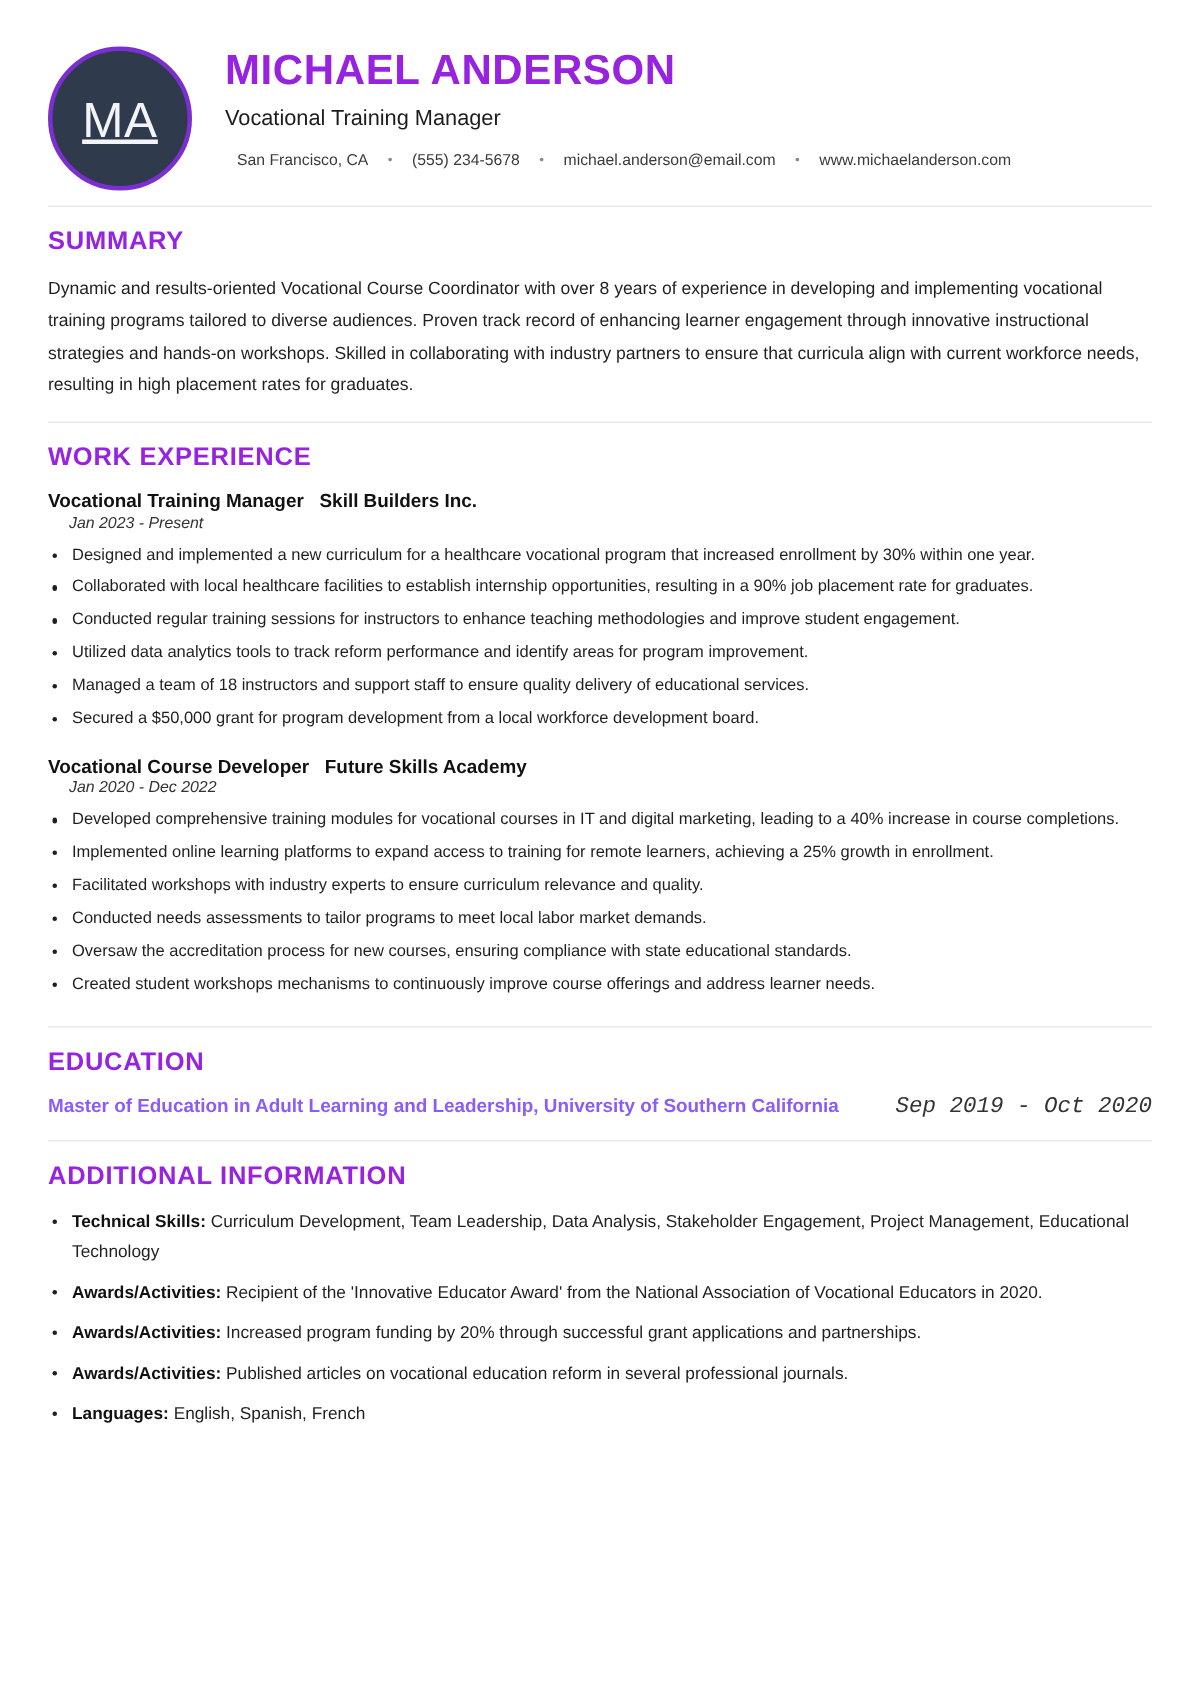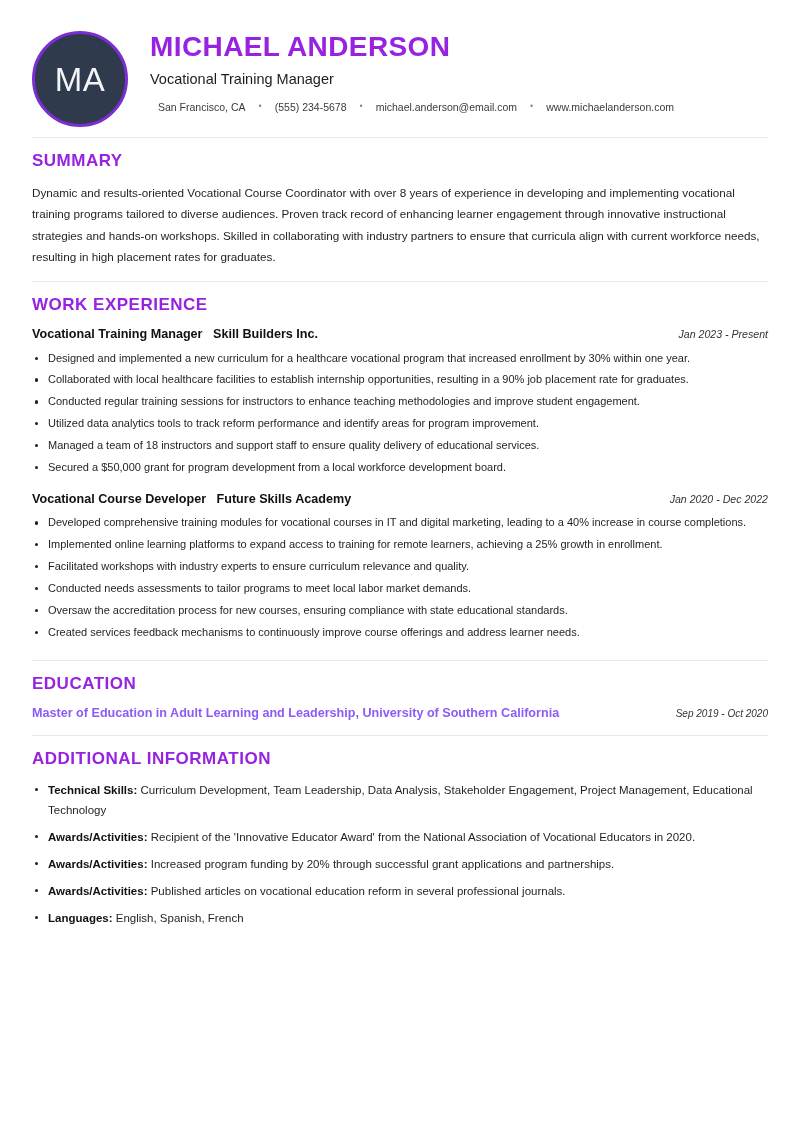--- a/index.html
+++ b/index.html
@@ -32,20 +32,21 @@
     align-items: center;
     justify-content: center;
     margin-top: 5px;
   }
   .avatar-initials {
     color: #f2f4f7;
     font-size: 33px;
     font-weight: 400;
     letter-spacing: 0.5px;
     line-height: 1;
+    text-decoration: underline;
   }
   .header-text { padding-left: 22px; padding-top: 5px; flex: 1; }
   .full-name {
     color: #9722e0;
     font-size: 28px;
     font-weight: bold;
     letter-spacing: 0.4px;
     line-height: 1.15;
     margin: 0 0 8px 0;
   }
@@ -95,22 +96,23 @@
     margin: 0;
     text-align: left;
   }
 
   
   .entry { margin-bottom: 4px; }
   .entry + .entry { margin-top: 14px; }
   .entry-head {
     display: flex;
     align-items: baseline;
-    justify-content: space-between;
+    justify-content: center;
     margin-bottom: 6px;
+    flex-direction: column;
   }
   .entry-heading {
     font-size: 12.6px;
     font-weight: bold;
     color: #111111;
     line-height: 1.3;
   }
   .entry-company { margin-left: 7px; }
   .entry-dates {
     font-size: 10.6px;
@@ -149,25 +151,26 @@
     align-items: baseline;
     justify-content: space-between;
   }
   .edu-degree {
     font-size: 12.6px;
     font-weight: bold;
     color: #8b5cf6;
     line-height: 1.3;
   }
   .edu-dates {
-    font-size: 10px;
+    font-size: 15px;
     font-style: italic;
     color: #333333;
     white-space: nowrap;
     padding-left: 14px;
+    font-family: Liberation Mono, monospace;
   }
 
   
   ul.info-list {
     list-style: none;
     margin: 0;
     padding: 0;
   }
   ul.info-list li {
     position: relative;
@@ -252,21 +255,21 @@
           <span class="entry-company">Future Skills Academy</span>
         </div>
         <div class="entry-dates">Jan 2020 - Dec 2022</div>
       </div>
       <ul class="bullets">
         <li>Developed comprehensive training modules for vocational courses in IT and digital marketing, leading to a 40% increase in course completions.</li>
         <li>Implemented online learning platforms to expand access to training for remote learners, achieving a 25% growth in enrollment.</li>
         <li>Facilitated workshops with industry experts to ensure curriculum relevance and quality.</li>
         <li>Conducted needs assessments to tailor programs to meet local labor market demands.</li>
         <li>Oversaw the accreditation process for new courses, ensuring compliance with state educational standards.</li>
-        <li>Created services feedback mechanisms to continuously improve course offerings and address learner needs.</li>
+        <li>Created student workshops mechanisms to continuously improve course offerings and address learner needs.</li>
       </ul>
     </div>
   </div>
 
   <div class="section-gap"></div>
   <div class="divider"></div>
 
   <div class="section">
     <div class="section-title">EDUCATION</div>
     <div class="edu-head">

